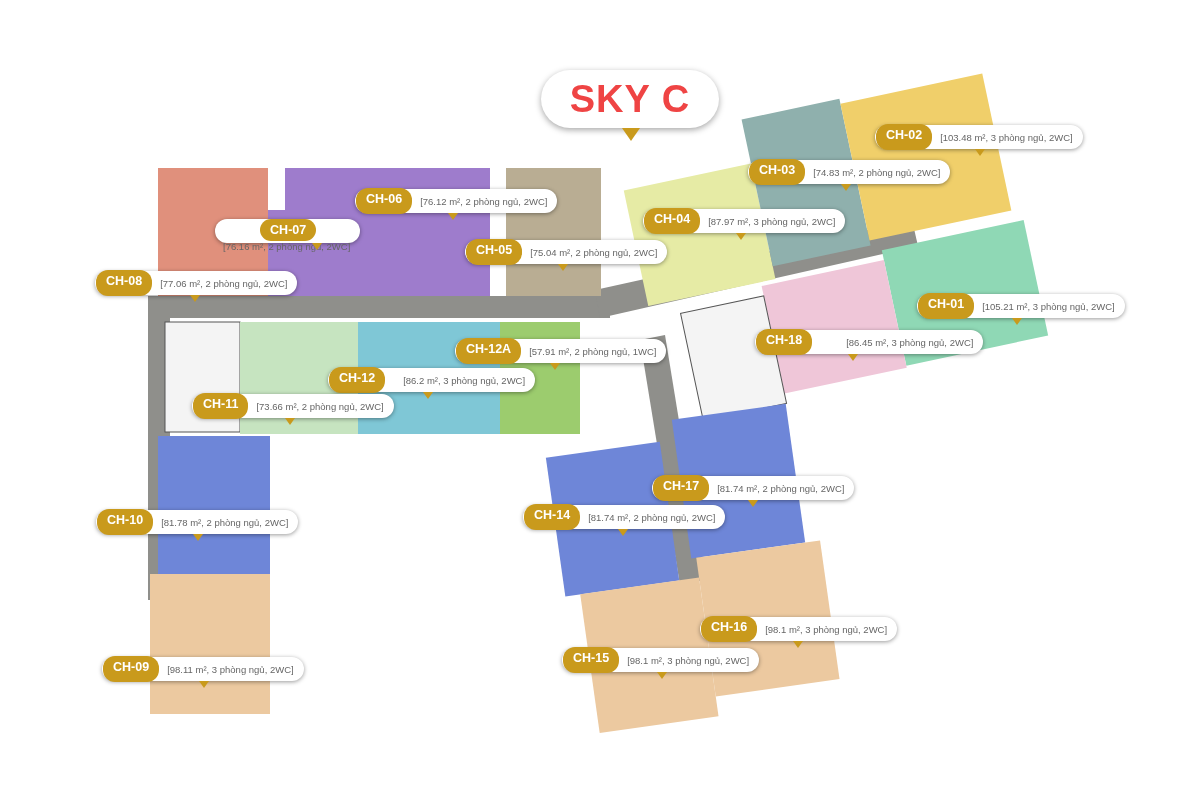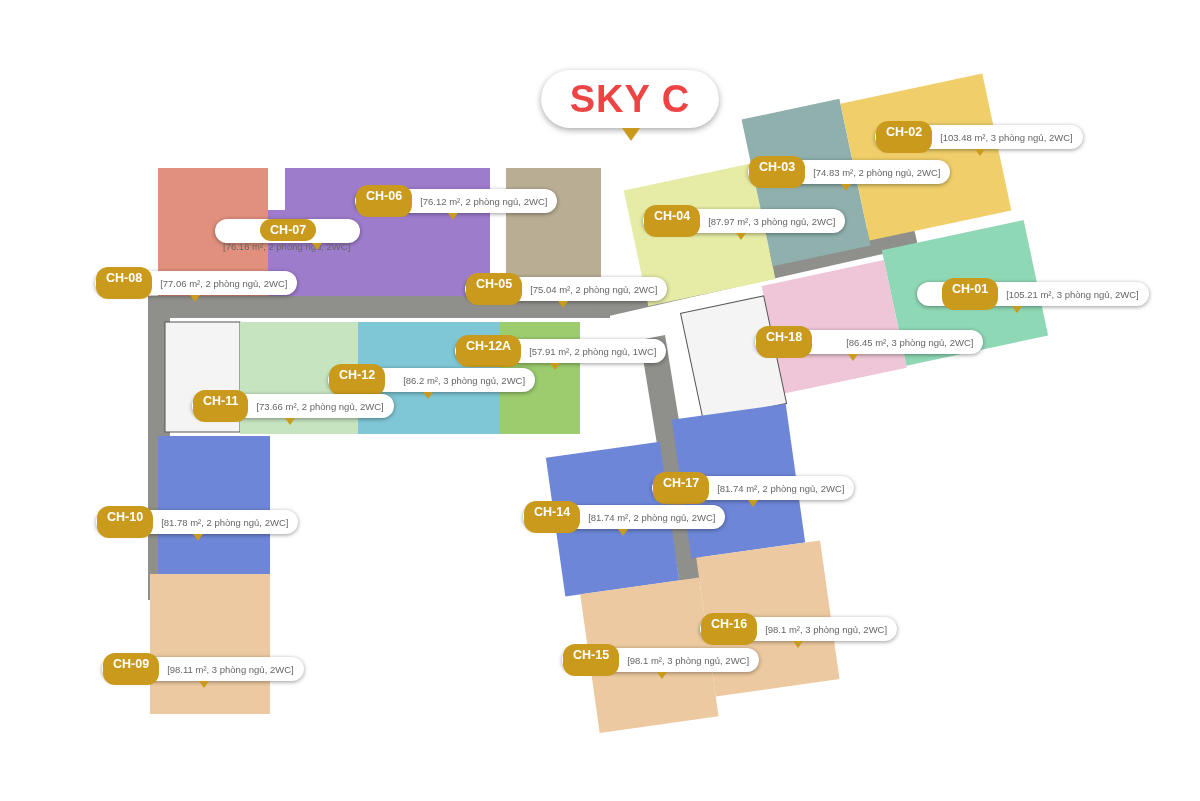--- a/index.html
+++ b/index.html
@@ -21,21 +21,21 @@
       border-left: 9px solid transparent; border-right: 9px solid transparent;
       border-top: 13px solid #c99a1c;
     }
     .tag {
       position: absolute; height: 24px; background: #fff; border-radius: 14px;
       box-shadow: 0 1px 4px rgba(0,0,0,0.4);
       display: flex; align-items: center; white-space: nowrap;
     }
     .tag .code {
       background: #c99a1c; color: #fff; font-weight: bold; font-size: 12.5px;
-      height: 32px; line-height: 22px; padding: 0 10px; border-radius: 12px; margin-left: 1px;
+      height: 26px; line-height: 22px; padding: 0 10px; border-radius: 12px; margin-left: 1px;
     }
     .tag .info { color: #666; font-size: 9.5px; padding: 0 10px 0 8px; }
     .tag .ptr {
       position: absolute; bottom: -7px; width: 0; height: 0;
       border-left: 5px solid transparent; border-right: 5px solid transparent;
       border-top: 7px solid #c99a1c;
     }
   </style>
 </head>
 <body>
@@ -99,31 +99,31 @@
 <div class="tag" style="left:643px;top:209px;">
     <span class="code">CH-04</span>
     <span class="info">[87.97 m², 3 phòng ngủ, 2WC]</span>
     <span class="ptr" style="left:93px"></span>
   </div>
 <div class="tag" style="left:215px;top:219px;flex-direction:column;">
     <span class="code">CH-07</span>
     <span class="info">[76.16 m², 2 phòng ngủ, 2WC]</span>
     <span class="ptr" style="left:97px"></span>
   </div>
-<div class="tag" style="left:465px;top:240px;margin-top:37px;">
+<div class="tag" style="left:465px;top:240px;">
     <span class="code">CH-05</span>
     <span class="info">[75.04 m², 2 phòng ngủ, 2WC]</span>
     <span class="ptr" style="left:93px"></span>
   </div>
 <div class="tag" style="left:95px;top:271px;text-align:right;">
     <span class="code">CH-08</span>
     <span class="info">[77.06 m², 2 phòng ngủ, 2WC]</span>
     <span class="ptr" style="left:95px"></span>
   </div>
-<div class="tag" style="left:917px;top:282px;padding-left:24px;">
+<div class="tag" style="left:917px;top:294px;">
     <span class="code">CH-01</span>
     <span class="info">[105.21 m², 3 phòng ngủ, 2WC]</span>
     <span class="ptr" style="left:95px"></span>
   </div>
 <div class="tag" style="left:755px;top:330px;gap:26px;">
     <span class="code">CH-18</span>
     <span class="info">[86.45 m², 3 phòng ngủ, 2WC]</span>
     <span class="ptr" style="left:93px"></span>
   </div>
 <div class="tag" style="left:455px;top:339px;">

